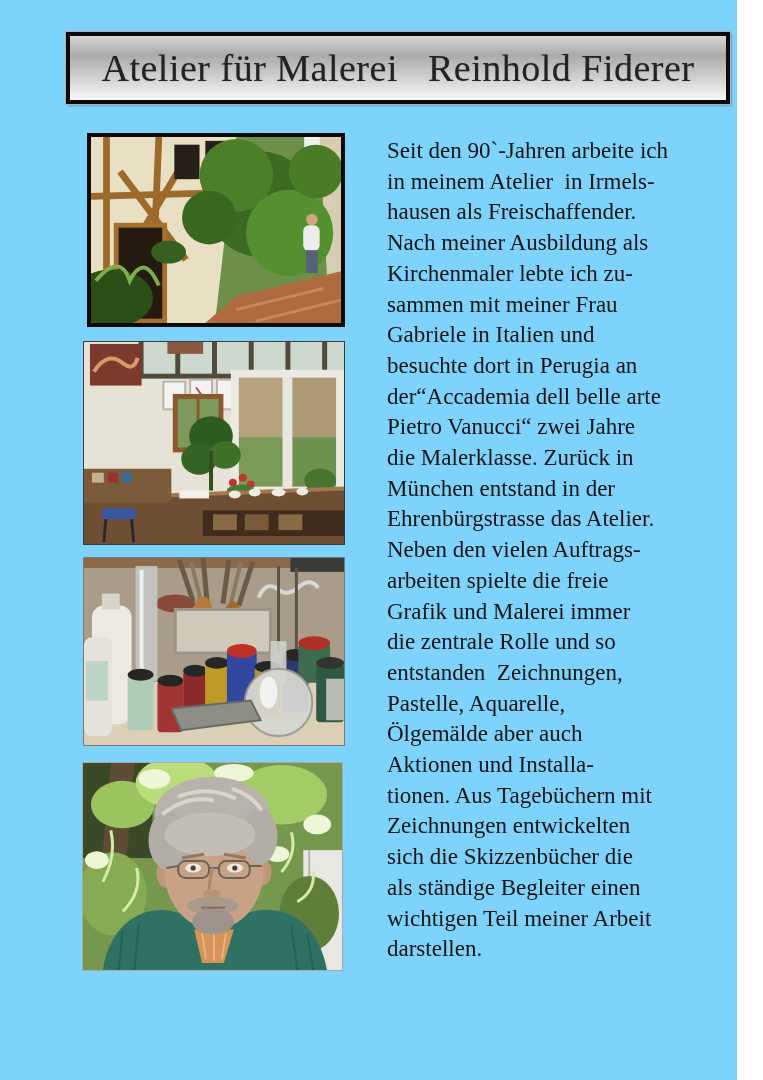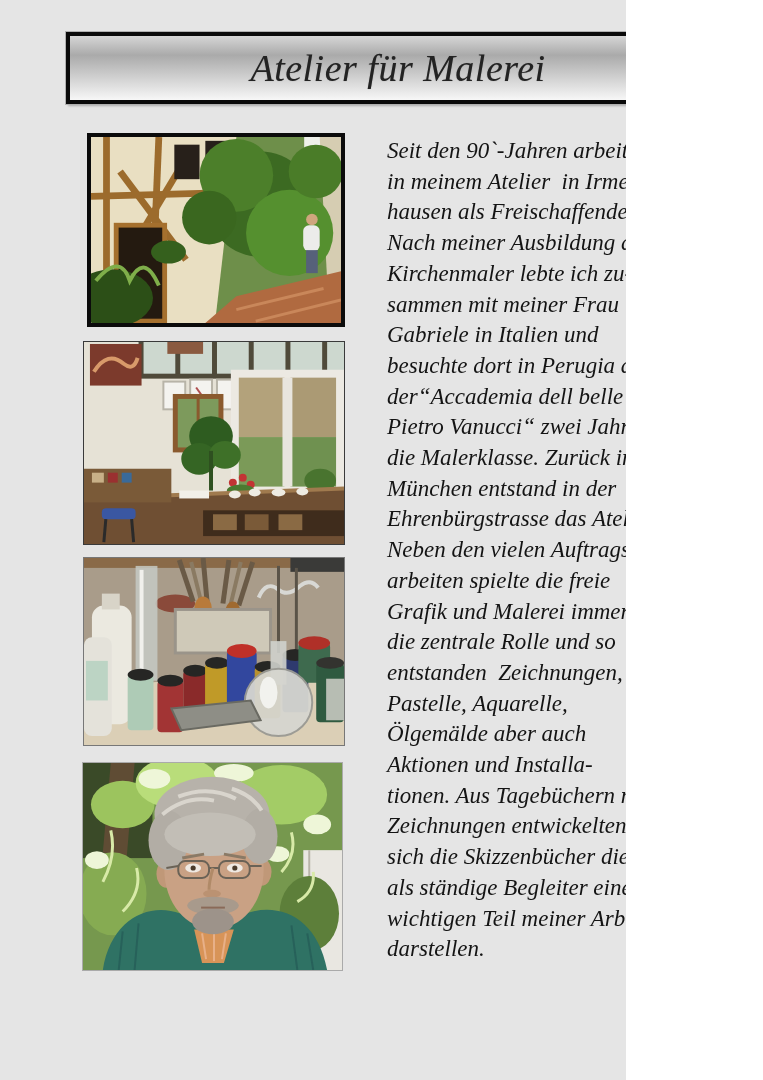--- a/index.html
+++ b/index.html
@@ -1,22 +1,21 @@
 <!DOCTYPE html>
 <html><head>
 <meta charset="utf-8">
 <style>
   html,body{margin:0;padding:0;background:#ffffff;}
   .page{
     position:relative;
-    width:626px;height:1080px;
-    background:#e5e5e5;
+    width:737px;height:1080px;
+    background:#7dd3fc;
     overflow:hidden;
     font-family:"Liberation Serif","DejaVu Serif",serif;
-    font-style:italic;
   }
   
   .title-box{
     position:absolute;left:66px;top:32px;
     width:664px;height:72px;
     box-sizing:border-box;
     border:4px solid #0a0a0a;
     box-shadow:0 0 0 1px #b0b0b0, 2px 2px 2px rgba(0,0,0,0.25);
     background:linear-gradient(180deg,#d6d6d6 0%,#aaaaaa 30%,#f7f7f7 100%);
     display:flex;align-items:center;justify-content:center;
@@ -44,20 +43,21 @@
     white-space:pre-wrap;
   }
 </style>
 </head>
 <body>
 
 <div class="page">
 
   <div class="title-box">
     <span>Atelier für Malerei</span>
+    <span>Reinhold Fiderer</span>
   </div>
 
   <figure class="photo photo-1" role="img" aria-label="Half-timbered house and green courtyard garden with brick path">
     <svg viewBox="0 0 258 194" preserveAspectRatio="none">
       <rect width="258" height="194" fill="#6e8f4a"></rect>
       <rect x="220" y="0" width="38" height="44" fill="#eef0ea"></rect>
       <polygon points="196,38 226,28 230,54 198,58" fill="#94503c"></polygon>
       <polygon points="0,0 150,0 128,194 0,194" fill="#e9dfc2"></polygon>
       <g stroke="#9c6b2c" stroke-width="7">
         <line x1="16" y1="0" x2="16" y2="194"></line>

